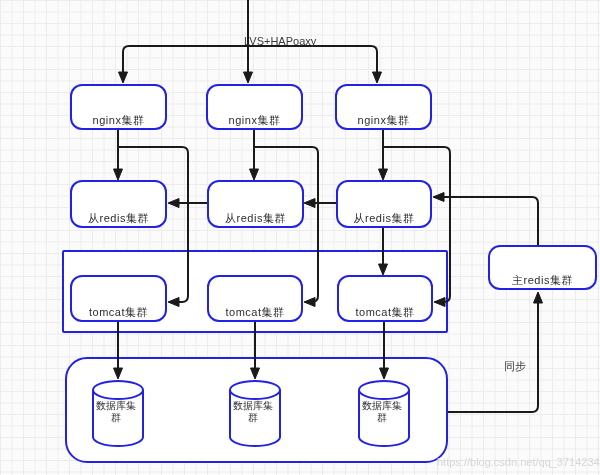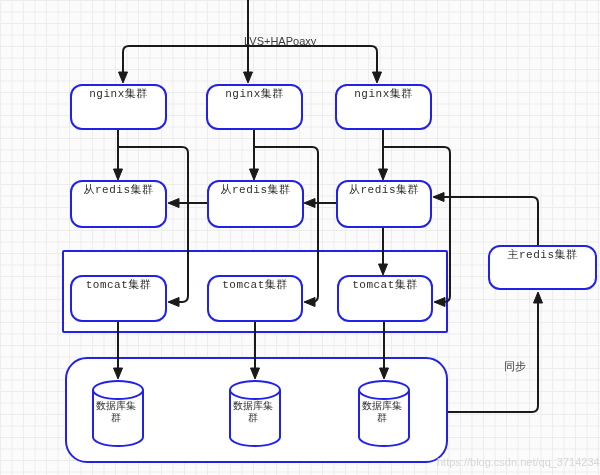--- a/index.html
+++ b/index.html
@@ -22,26 +22,25 @@
     z-index:1;
   }
   .tomcat-container{left:62px;top:250px;width:386px;height:83px;border-radius:2px;}
   .db-container{left:65px;top:357px;width:383px;height:106px;border-radius:22px;}
   .node{
     position:absolute;
     border:2px solid #2222e6;
     border-radius:12px;
     background:#fff;
     box-sizing:border-box;
-    display:flex;align-items:flex-start;justify-content:center;
+    display:flex;align-items:flex-end;justify-content:center;
     font-size:11px;color:#2e2e2e;
     letter-spacing:0.5px;
     z-index:2;
     text-align:center;
-    font-family:Liberation Mono, monospace;
   }
   .wires{position:absolute;left:0;top:0;z-index:3;pointer-events:none;}
   .lbl{position:absolute;font-size:11px;color:#3a3a3a;z-index:4;white-space:nowrap;}
   .lvs{left:244px;top:22px;margin-top:13px;}
   .sync{left:504px;top:359px;font-family:Liberation Mono, monospace;}
   .cyl-label{
     position:absolute;width:44px;z-index:4;
     font-size:10px;line-height:12px;color:#2e2e2e;
     text-align:center;
   }

